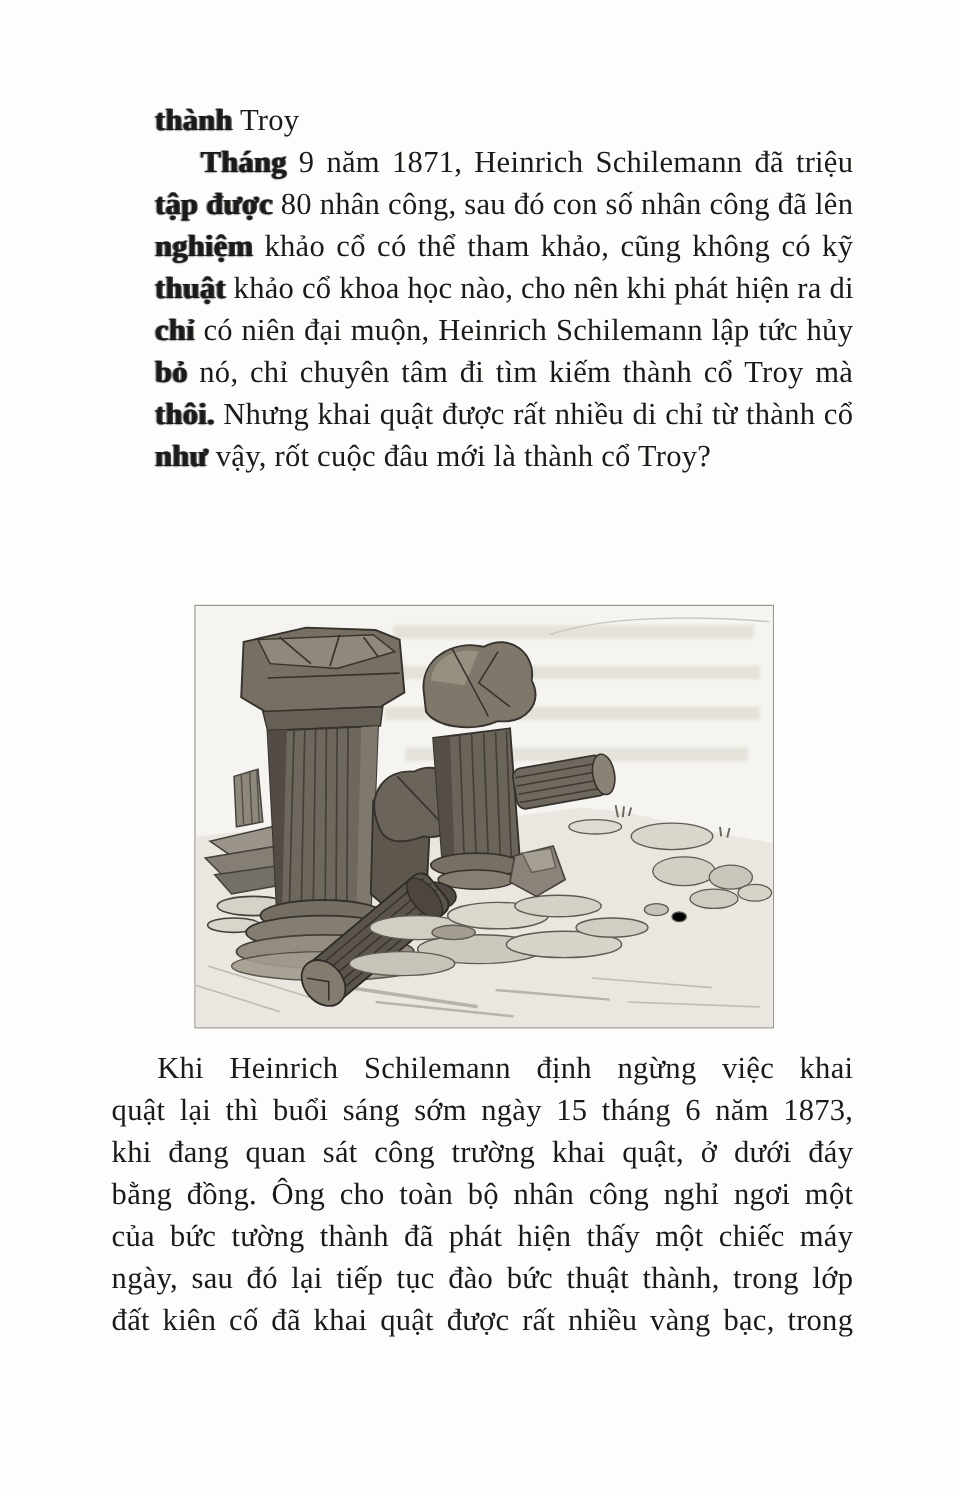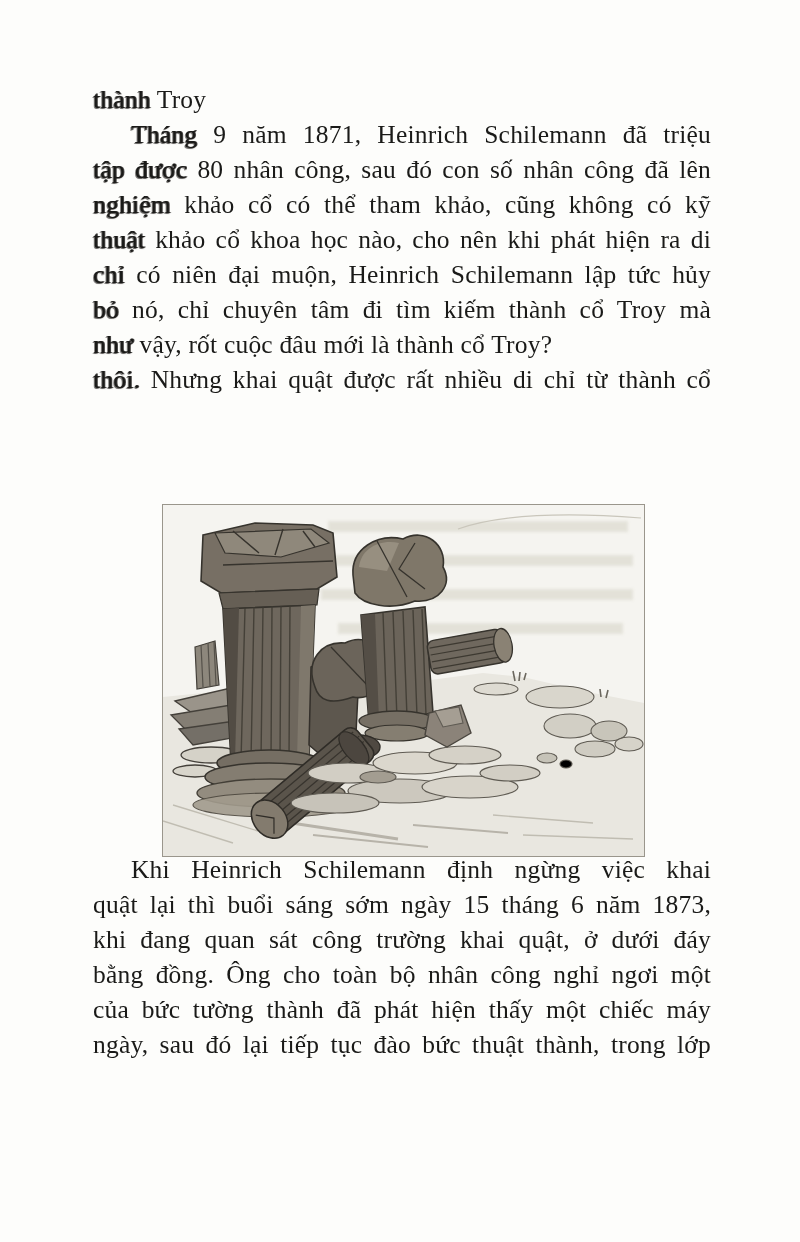--- a/index.html
+++ b/index.html
@@ -10,34 +10,35 @@
     font-family:"Liberation Serif", serif;
     color:#1a1a18;
     overflow:hidden;
   }
   .text-block{
     position:absolute;
     left:93px;width:618px;
     font-size:25.5px;
   }
   .block1{top:82px;}
-  .block2{top:852px;}
+  .block2{top:872px;}
   .line{
     height:35px;line-height:35px;
     text-align:justify;
     text-align-last:justify;
     -moz-text-align-last:justify;
     white-space:nowrap;
     letter-spacing:0.2px;
   }
   .line.end{text-align-last:left;-moz-text-align-last:left;white-space:normal;}
   .line.indent{text-indent:38px;}
   .lead{
-    font-weight:400;
+    font-weight:700;
     text-shadow:1px 0 0 rgba(30,28,26,.8), -1px 0.6px 0.6px rgba(45,42,40,.55), 0 1px 1px rgba(50,48,45,.4);
+    margin-left:36px;
   }
   .figure{
     position:absolute;
     left:162px;top:504px;
     width:481px;height:351px;
     border:1px solid #9a968c;
     box-sizing:content-box;
     background:#f5f4f0;
   }
   .figure svg{display:block;}
@@ -58,22 +59,22 @@
 <div class="page">
 
   <div class="text-block block1">
       <div class="line end"><span class="lead">thành</span> Troy</div>
       <div class="line indent"><span class="lead">Tháng</span> 9 năm 1871, Heinrich Schilemann đã triệu</div>
       <div class="line"><span class="lead">tập được</span> 80 nhân công, sau đó con số nhân công đã lên</div>
       <div class="line"><span class="lead">nghiệm</span> khảo cổ có thể tham khảo, cũng không có kỹ</div>
       <div class="line"><span class="lead">thuật</span> khảo cổ khoa học nào, cho nên khi phát hiện ra di</div>
       <div class="line"><span class="lead">chỉ</span> có niên đại muộn, Heinrich Schilemann lập tức hủy</div>
       <div class="line"><span class="lead">bỏ</span> nó, chỉ chuyên tâm đi tìm kiếm thành cổ Troy mà</div>
+      <div class="line"><span class="lead">thôi.</span> Nhưng khai quật được rất nhiều di chỉ từ thành cổ</div>
       <div class="line end"><span class="lead">như</span> vậy, rốt cuộc đâu mới là thành cổ Troy?</div>
-      <div class="line"><span class="lead">thôi.</span> Nhưng khai quật được rất nhiều di chỉ từ thành cổ</div>
     </div>
 
   <figure class="figure" style="margin:0" aria-label="Bản vẽ di tích khai quật: hai cột đá cổ gãy đứng giữa những khúc cột đổ và phiến đá vỡ nằm rải rác trên mặt đất">
     <svg viewBox="0 0 481 351" width="481" height="351">
       <defs>
         <filter id="soft">
             <feGaussianBlur stdDeviation="1.4"></feGaussianBlur>
           </filter>
       </defs>
 
@@ -206,16 +207,17 @@
     </svg>
   </figure>
 
   <div class="text-block block2">
       <div class="line indent">Khi Heinrich Schilemann định ngừng việc khai</div>
       <div class="line">quật lại thì buổi sáng sớm ngày 15 tháng 6 năm 1873,</div>
       <div class="line">khi đang quan sát công trường khai quật, ở dưới đáy</div>
       <div class="line">bằng đồng. Ông cho toàn bộ nhân công nghỉ ngơi một</div>
       <div class="line">của bức tường thành đã phát hiện thấy một chiếc máy</div>
       <div class="line">ngày, sau đó lại tiếp tục đào bức thuật thành, trong lớp</div>
+      <div class="line">đất kiên cố đã khai quật được rất nhiều vàng bạc, trong</div>
     </div>
 
 
 </div>
 
 </body></html>

